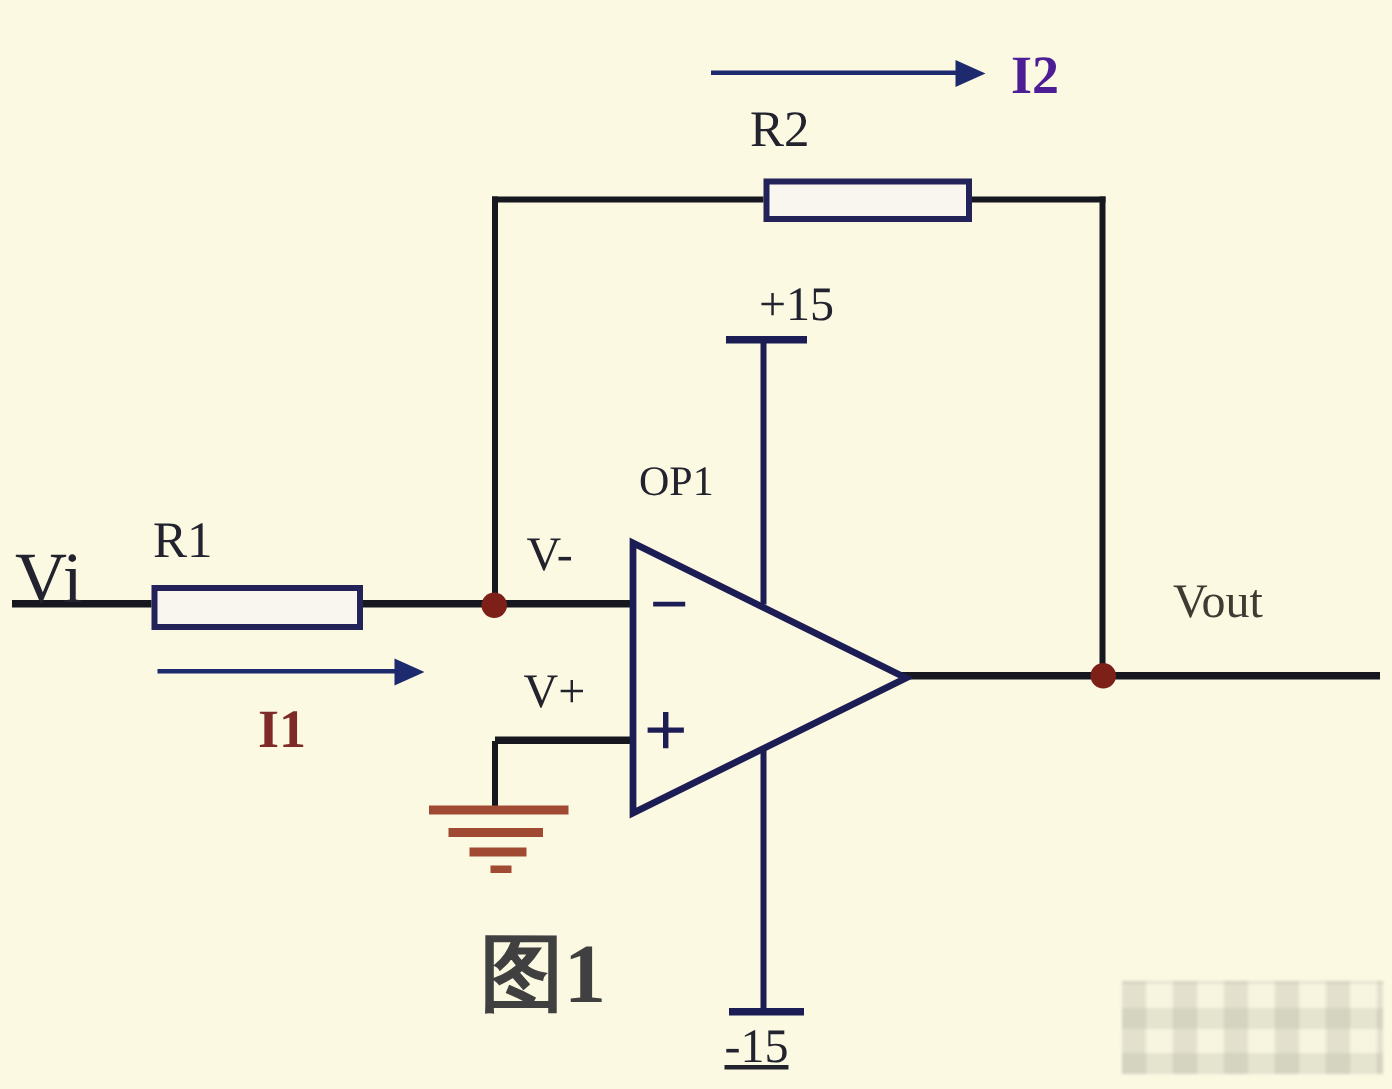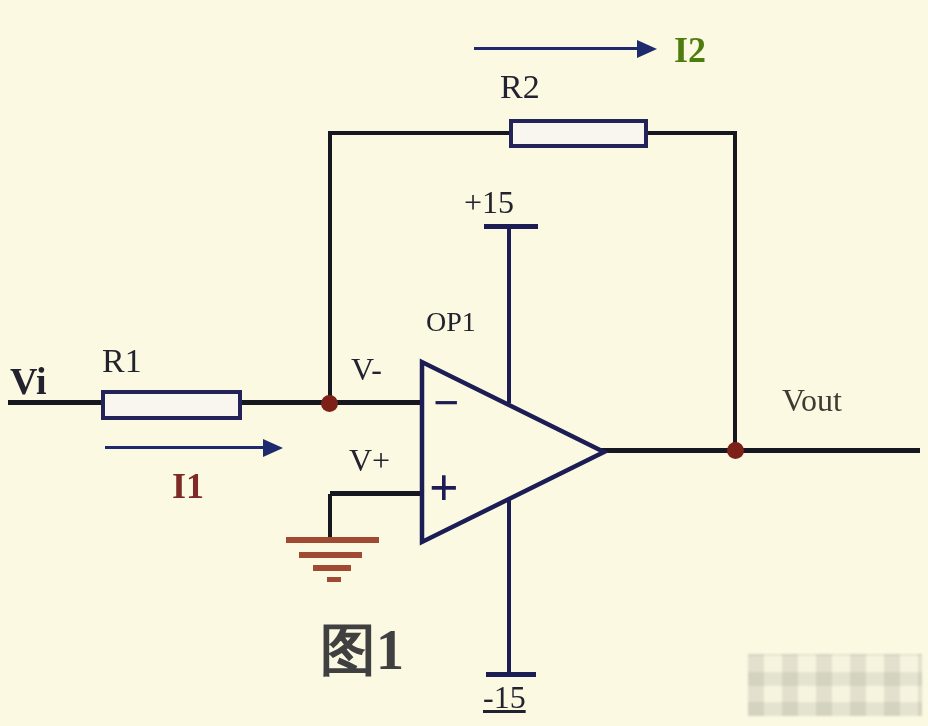--- a/index.html
+++ b/index.html
@@ -24,21 +24,21 @@
   }
   .gnd-bar{position:absolute;background:#a04a34;}
   .arrow-line{position:absolute;background:#1e2a6e;}
   .arrow-head{
     position:absolute;width:0;height:0;
     border-top:9px solid transparent;
     border-bottom:9px solid transparent;
     border-left:20px solid #1e2a6e;
   }
   .lbl{position:absolute;color:#23232f;font-size:34px;line-height:1;white-space:nowrap;}
-  .lbl-current{position:absolute;color:#4d7c0f;font-size:36px;font-weight:bold;line-height:1;white-space:nowrap;}
+  .lbl-current{position:absolute;color:#4c1d95;font-size:36px;font-weight:bold;line-height:1;white-space:nowrap;}
   .opamp-sign{position:absolute;color:#1d1d55;font-weight:bold;line-height:1;}
   .caption{
     position:absolute;left:320px;top:622px;
     color:#404040;font-size:56px;font-weight:bold;line-height:1;
   }
   .vout{color:#403a32;}
   .watermark{
     position:absolute;left:748px;top:654px;width:174px;height:62px;
     background-image:
       repeating-linear-gradient(0deg, rgba(150,150,138,0.28) 0 14px, rgba(215,215,200,0.10) 14px 30px),
@@ -80,31 +80,31 @@
   <div class="gnd-bar" style="left:286px;top:537px;width:93px;height:6px;"></div>
   <div class="gnd-bar" style="left:299px;top:552px;width:63px;height:6px;"></div>
   <div class="gnd-bar" style="left:313px;top:565px;width:38px;height:6px;"></div>
   <div class="gnd-bar" style="left:327px;top:577px;width:14px;height:5px;"></div>
 
   <div class="arrow-line" style="left:105px;top:446px;width:160px;height:3px;"></div>
   <div class="arrow-head" style="left:263px;top:439px;"></div>
   <div class="arrow-line" style="left:474px;top:47px;width:166px;height:3px;"></div>
   <div class="arrow-head" style="left:637px;top:40px;"></div>
 
-  <div class="lbl" style="left:10px;top:362px;font-size:38px;font-weight:bold;">Vi</div>
+  <div class="lbl" style="left:10px;top:362px;font-size:48px;">Vi</div>
   <div class="lbl" style="left:102px;top:344px;">R1</div>
   <div class="lbl-current" style="left:140px;top:468px;color:#7e2a28;margin-left:32px;">I1</div>
 
   <div class="lbl" style="left:500px;top:70px;">R2</div>
   <div class="lbl-current" style="left:674px;top:32px;">I2</div>
 
   <div class="lbl" style="left:426px;top:308px;font-size:28px;">OP1</div>
   <div class="lbl" style="left:351px;top:353px;font-size:32px;">V-</div>
   <div class="lbl" style="left:349px;top:444px;font-size:32px;">V+</div>
-  <div class="lbl" style="left:464px;top:186px;font-size:32px;">+15</div>
+  <div class="lbl" style="left:506px;top:186px;font-size:32px;">+15</div>
   <div class="lbl" style="left:483px;top:681px;font-size:32px;text-decoration:underline;">-15</div>
 
   <div class="lbl vout" style="left:782px;top:384px;font-size:32px;">Vout</div>
 
   <div class="caption">图1</div>
 
   <div class="watermark"></div>
 
 </div>
 

